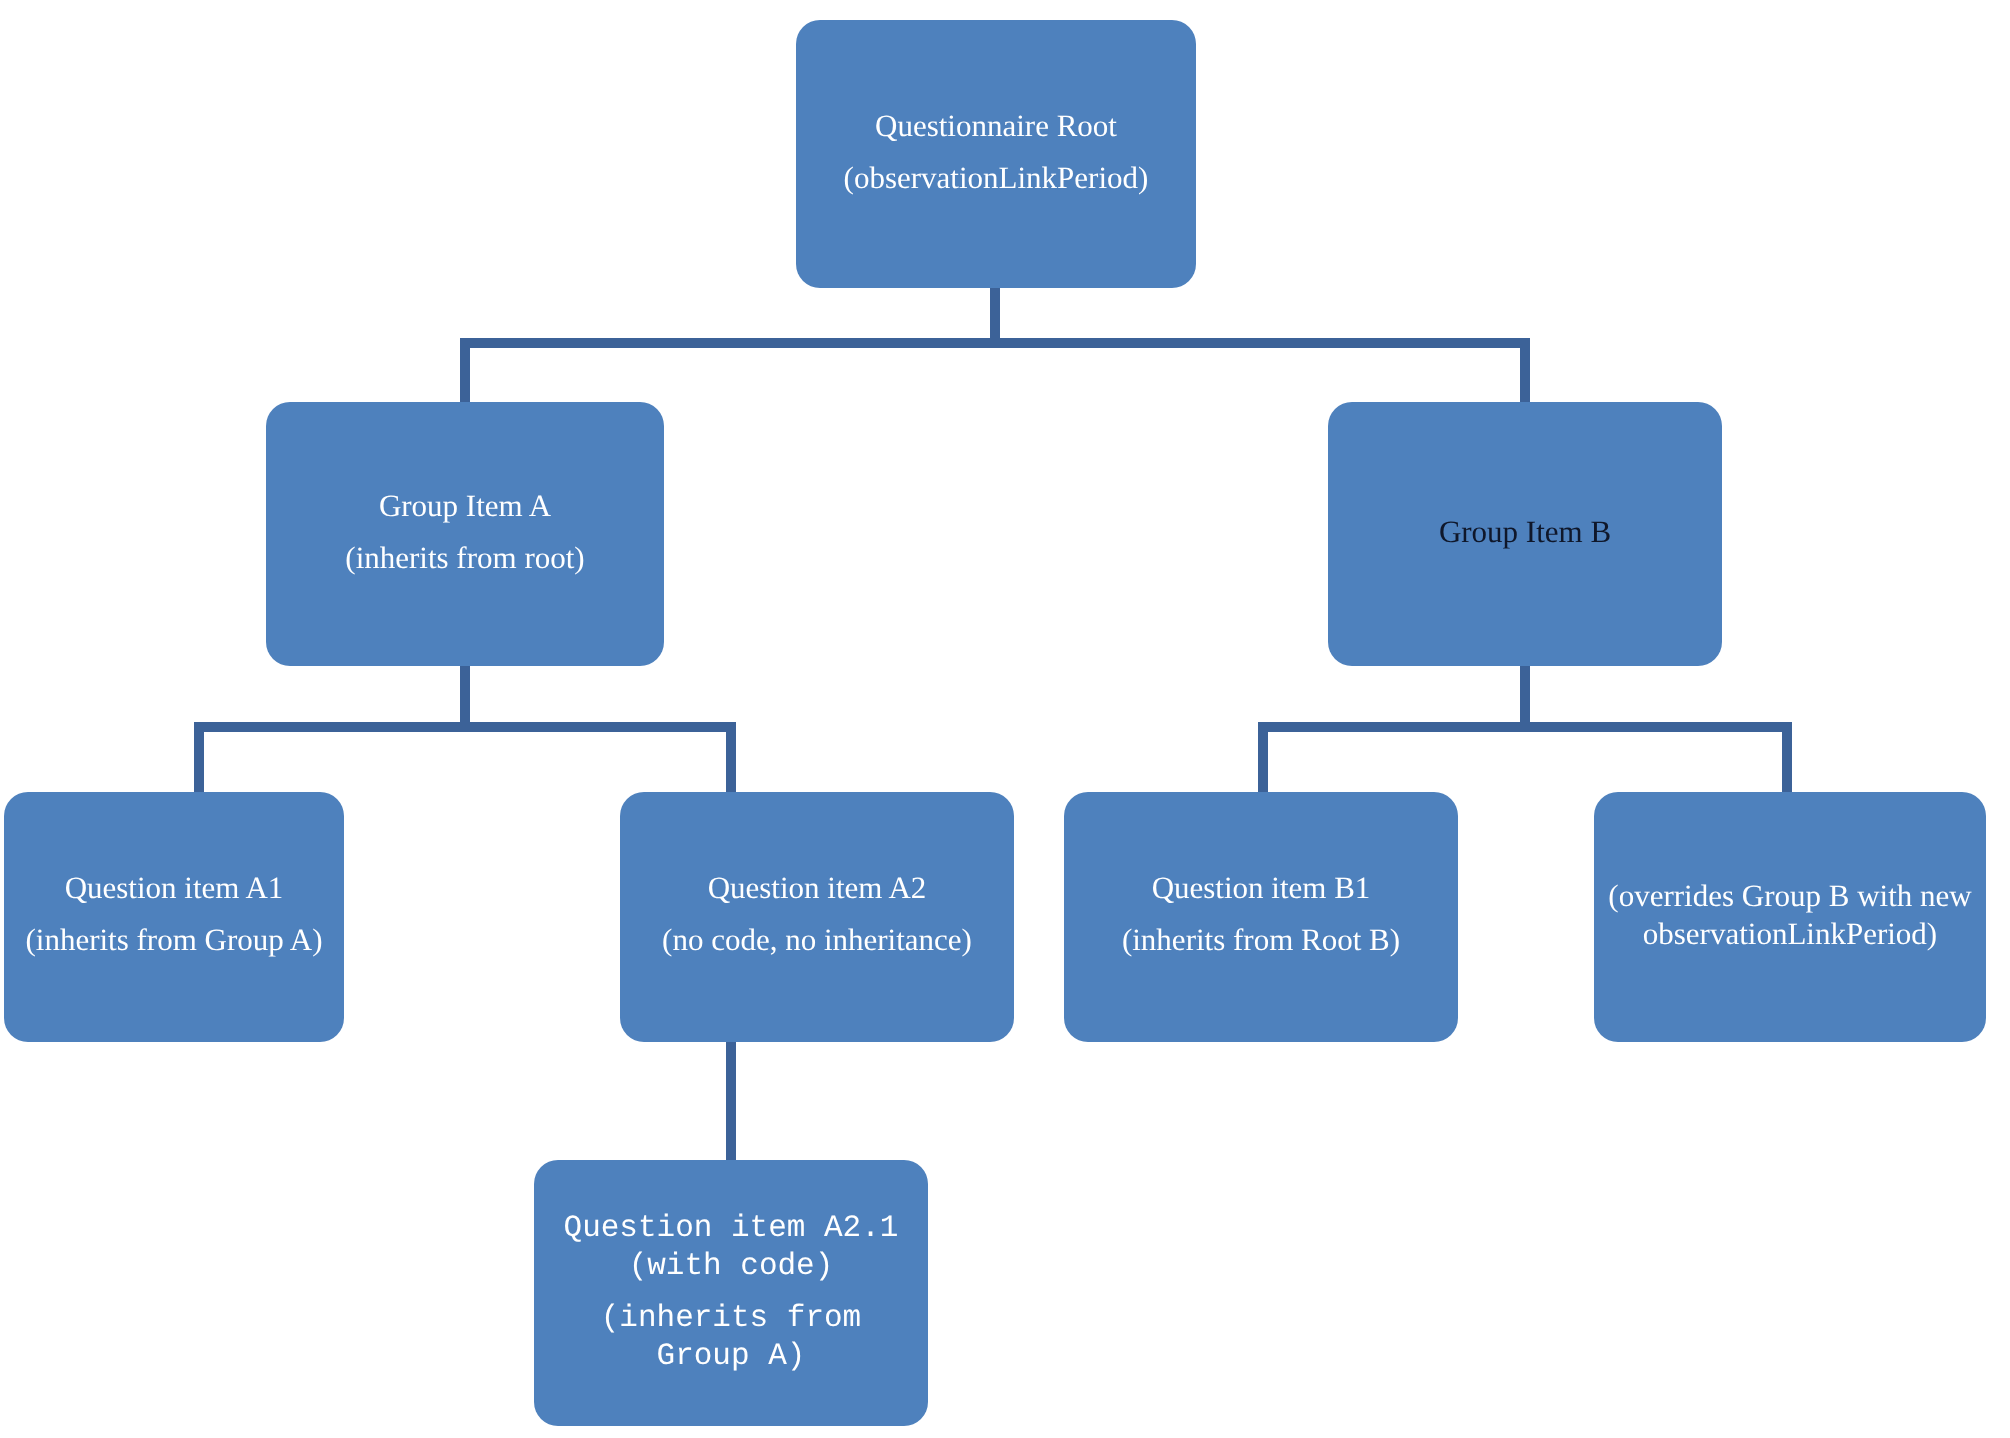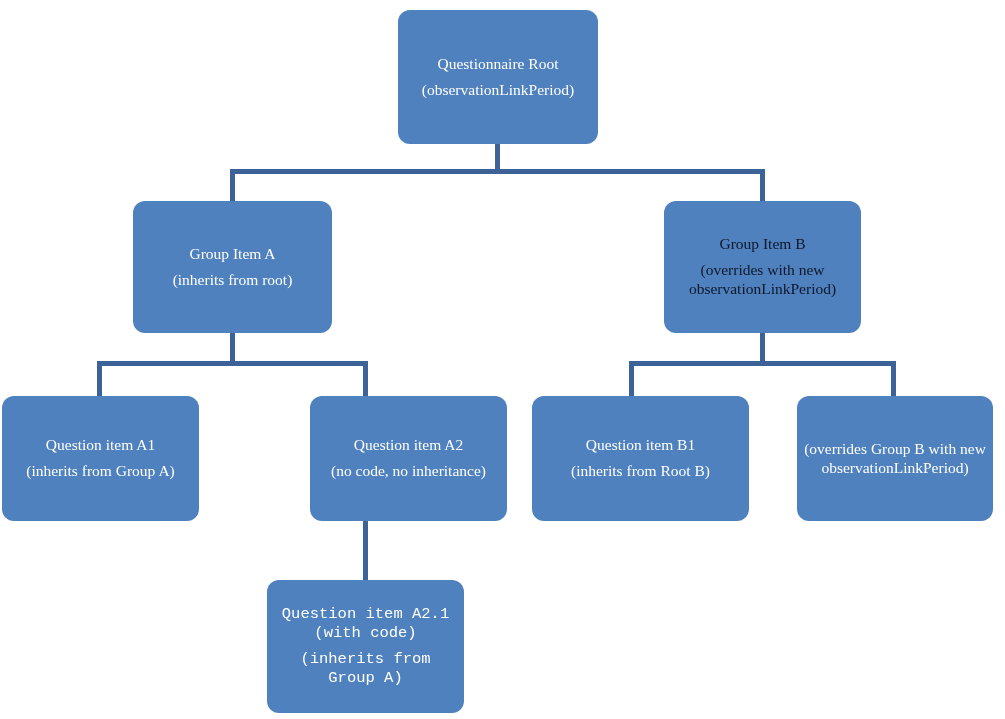--- a/index.html
+++ b/index.html
@@ -51,23 +51,23 @@
   .connector.h {
     height: 5px;
   }
   .connector.v {
     width: 5px;
   }
   
   #node-root          { left: 398px; top: 10px;  width: 200px; height: 134px; }
   #node-group-a       { left: 133px; top: 201px; width: 199px; height: 132px; }
   #node-group-b       { left: 664px; top: 201px; width: 197px; height: 132px; }
-  #node-a1            { left: 2px;   top: 396px; width: 197px; height: 125px; }
+  #node-a1            { left: 2px;   top: 396px; width: 170px; height: 125px; }
   #node-a2            { left: 267px; top: 396px; width: 197px; height: 125px; }
-  #node-b1            { left: 532px; top: 396px; width: 217px; height: 125px; }
+  #node-b1            { left: 532px; top: 396px; width: 197px; height: 125px; }
   #node-b2            { left: 797px; top: 396px; width: 196px; height: 125px; }
   #node-a21           { left: 267px; top: 580px; width: 197px; height: 133px; }
 
   
   
   #conn-root-stem     { left: 495px; top: 144px; height: 28px; }
   
   #conn-row1-bar      { left: 230px; top: 169px; width: 535px; }
   #conn-row1-left     { left: 230px; top: 169px; height: 36px; }
   #conn-row1-right    { left: 760px; top: 169px; height: 36px; }
@@ -111,21 +111,20 @@
     <span class="line">(observationLinkPeriod)</span>
   </div>
 
   <div class="node" id="node-group-a" style="background: rgb(78, 129, 189); color: rgb(255, 255, 255); font-family: Liberation Serif, serif;">
     <span class="line">Group Item A</span>
     <span class="line">(inherits from root)</span>
   </div>
 
   <div class="node" id="node-group-b" style="background: rgb(78, 129, 189); color: #0f172a;">
     <span class="line">Group Item B</span>
-    <span class="line">(overrides with new observationLinkPeriod)</span>
   </div>
 
   <div class="node" id="node-a1" style="background: rgb(78, 129, 189); color: rgb(255, 255, 255);">
     <span class="line">Question item A1</span>
     <span class="line">(inherits from Group A)</span>
   </div>
 
   <div class="node" id="node-a2" style="background: rgb(78, 129, 189); color: rgb(255, 255, 255); margin-left: 43px;">
     <span class="line">Question item A2</span>
     <span class="line">(no code, no inheritance)</span>

